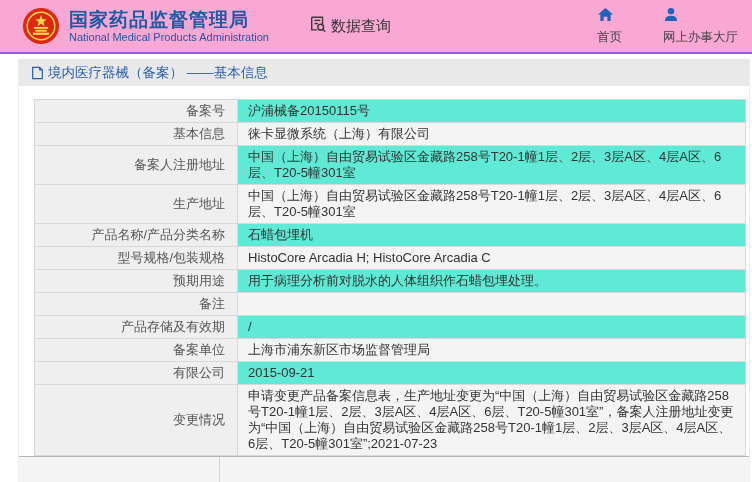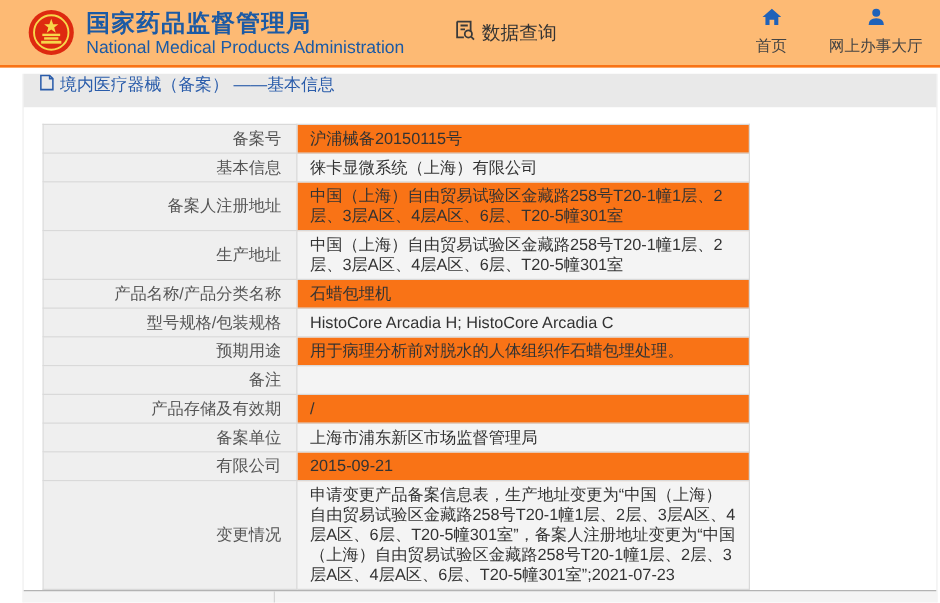--- a/index.html
+++ b/index.html
@@ -1,41 +1,41 @@
 <!DOCTYPE html>
 <html><head>
 <meta charset="utf-8">
 <style>
   html,body{margin:0;padding:0;width:752px;height:482px;overflow:hidden;
     background:#fff;font-family:"Liberation Sans","DejaVu Sans",sans-serif;}
   
   .header{height:54px;display:flex;align-items:center;
-    border-bottom:2px solid #f97316;background:#fdba74;padding:0 14px 0 22px;box-sizing:border-box;}
+    border-bottom:2px solid #8b5cf6;background:#f9a8d4;padding:0 14px 0 22px;box-sizing:border-box;}
   .brand{display:flex;align-items:center;cursor:pointer;}
   .emblem{width:38px;height:38px;flex:0 0 38px;margin-right:9px;}
   .brand-cn{font-size:19px;font-weight:bold;color:#1b5aa5;letter-spacing:1px;line-height:22px;}
-  .brand-en{font-size:14px;color:#1b5aa5;line-height:12px;}
+  .brand-en{font-size:11px;color:#1b5aa5;line-height:12px;}
   .data-query{display:flex;align-items:center;margin-left:40px;cursor:pointer;}
   .data-query svg{margin-right:4px;}
   .data-query-label{font-size:15px;color:#333;}
   .header-nav{margin-left:auto;display:flex;gap:26px;}
-  .nav-item{display:flex;flex-direction:column;align-items:center;cursor:pointer;min-width:40px;}
+  .nav-item{display:flex;flex-direction:column;align-items:flex-start;cursor:pointer;min-width:40px;}
   .nav-item .nav-label{font-size:12.5px;color:#444;margin-top:3px;white-space:nowrap;}
   
   .content{margin:5px 2px 0 18px;border:1px solid #ededed;border-top:none;}
-  .section-bar{height:27px;background:#e9e9e9;display:flex;align-items:flex-start;padding-left:12px;}
+  .section-bar{height:27px;background:#e9e9e9;display:flex;align-items:center;padding-left:12px;}
   .section-bar svg{margin-right:4px;}
   .section-title{font-size:13.5px;color:#2a5caa;}
   .card-body{background:#fff;padding:13px 0 4px 0;}
-  table.info{border-collapse:collapse;margin-left:15px;width:566px;table-layout:fixed;
+  table.info{border-collapse:collapse;margin-left:15px;width:712px;table-layout:fixed;
     border:1px solid #d9d9d9;font-size:13px;}
   table.info th{width:186px;background:#efefef;text-align:right;font-weight:normal;
     color:#555;padding:3px 12px 3px 4px;border:1px solid #d9d9d9;line-height:16px;vertical-align:middle;}
   table.info td{color:#333;padding:3px 10px;border:1px solid #d9d9d9;
-    line-height:16px;vertical-align:middle;background:#f97316;word-break:break-all;}
+    line-height:16px;vertical-align:middle;background:#5eead4;word-break:break-all;}
   table.info tr:nth-child(even) td{background:#f4f4f4;}
   
   .note-row{display:flex;align-items:center;height:25px;background:#f4f4f4;
     border-top:1px solid #b3b3b3;border-bottom:1px solid #cfcfcf;font-size:13px;}
   .note-label{width:201px;box-sizing:border-box;display:flex;align-items:center;
     justify-content:flex-end;padding-right:12px;color:#444;border-right:1px solid #d5d5d5;height:100%;}
 </style>
 </head>
 <body>
 

